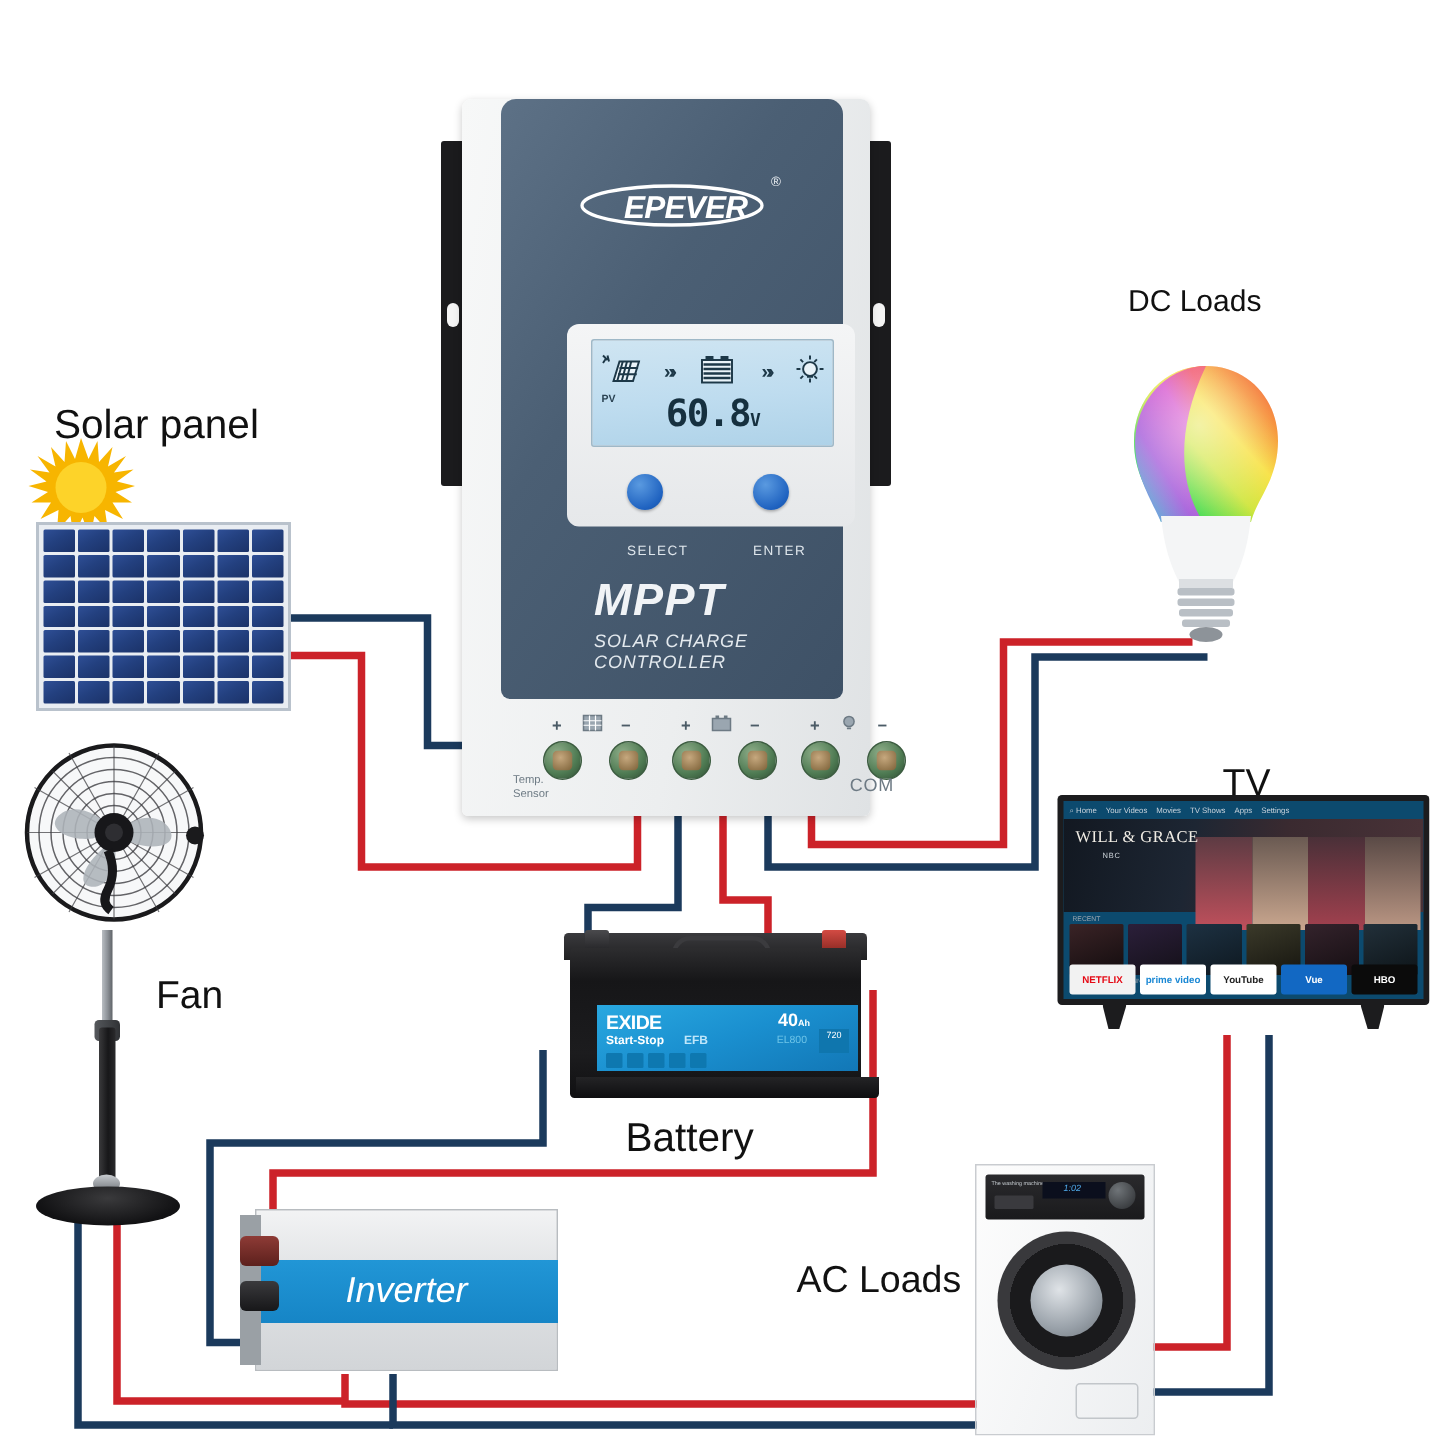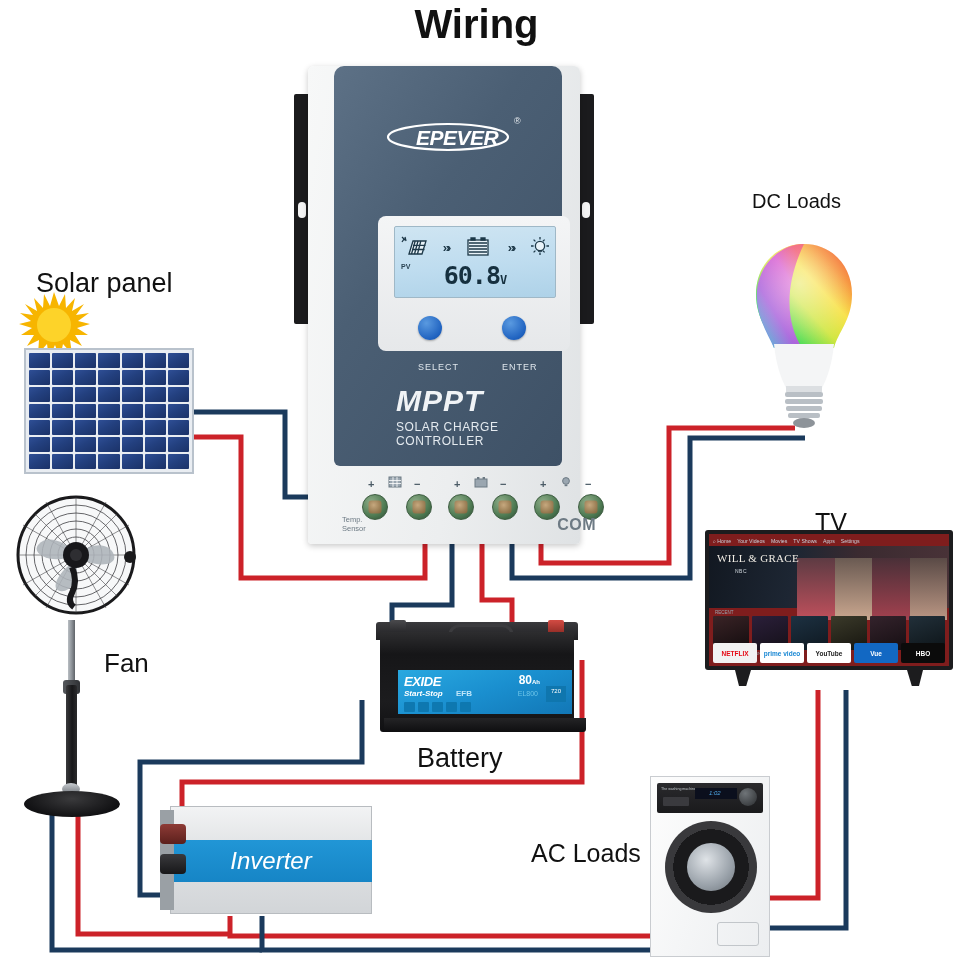--- a/index.html
+++ b/index.html
@@ -103,44 +103,44 @@
   }
   #ctrl .btnlbl.sel{left:84px;}
   #ctrl .btnlbl.ent{left:168px;}
 
   #ctrl .mppt{
     position:absolute;left:62px;top:318px;color:#f0f3f6;
     font-size:30px;font-style:italic;font-weight:bold;letter-spacing:1px;
   }
   #ctrl .scc{
     position:absolute;left:62px;top:354px;color:#e4eaef;
-    font-size:12px;letter-spacing:.6px;
+    font-size:12px;font-style:italic;letter-spacing:.6px;
   }
 
   #terms{position:absolute;left:30px;top:406px;width:250px;height:70px;}
   #terms .tm{position:absolute;top:22px;width:26px;height:26px;border-radius:50%;
     background:radial-gradient(circle at 35% 30%,#8fae8a,#4e7a52 60%,#2e4c33);
     border:1px solid #3c5c40;box-sizing:border-box;}
   #terms .tm .inner{
     position:absolute;left:50%;top:50%;transform:translate(-50%,-50%);
     width:13px;height:13px;border-radius:3px;
     background:radial-gradient(circle at 40% 35%,#c6a87e,#7d6239);
   }
   #terms .sgn{position:absolute;top:6px;font-size:11px;color:#4b5b66;font-weight:bold;}
   #terms .ic{position:absolute;top:4px;width:14px;height:12px;}
   #terms .tsens{position:absolute;left:4px;top:44px;font-size:7.5px;color:#6d7a84;line-height:1.15;}
-  #terms .com{position:absolute;right:-8px;top:44px;font-size:16px;color:#6d7a84;font-weight:bold;letter-spacing:.5px;}
+  #terms .com{position:absolute;right:-8px;top:44px;font-size:12px;color:#6d7a84;font-weight:normal;letter-spacing:.5px;}
 
   
   #bulb{position:absolute;left:752px;top:240px;width:104px;height:190px;}
 
   
   #tv{position:absolute;left:705px;top:530px;width:248px;height:160px;}
   #tv .bezel{position:absolute;left:0;top:0;width:248px;height:140px;background:#1c1c1e;border-radius:3px;padding:4px;box-sizing:border-box;}
-  #tv .screen{position:absolute;left:4px;top:4px;right:4px;bottom:4px;background:#7f1d1d;overflow:hidden;}
+  #tv .screen{position:absolute;left:4px;top:4px;right:4px;bottom:4px;background:#0c4a6e;overflow:hidden;}
   #tv .nav{position:absolute;left:4px;top:2px;right:2px;height:10px;display:flex;gap:6px;align-items:center;
     font-size:5.2px;color:#c9d3dc;white-space:nowrap;}
   #tv .hero{position:absolute;left:0;top:12px;right:0;height:62px;
     background:linear-gradient(100deg,#121821 0%,#1d2633 35%,#3a2a30 60%,#4a3338 100%);}
   #tv .wg{position:absolute;left:8px;top:18px;font-family:"Liberation Serif",serif;
     font-size:11px;color:#f0ece4;letter-spacing:.3px;}
   #tv .nbc{position:absolute;left:26px;top:34px;font-size:5px;color:#cfd6dc;letter-spacing:.5px;}
   #tv .faces{position:absolute;right:2px;top:12px;width:150px;height:62px;display:flex;}
   #tv .faces i{flex:1;display:block;}
   #tv .recent{position:absolute;left:6px;top:76px;font-size:4.5px;color:#97a3ad;}
@@ -160,22 +160,22 @@
     background:linear-gradient(180deg,#2d2d2f 0%,#161618 22%,#1c1c1e 70%,#101012 100%);border-radius:3px;}
   #batt .top{position:absolute;left:4px;top:4px;width:202px;height:18px;
     background:linear-gradient(180deg,#3a3a3d,#202022);border-radius:3px 3px 0 0;}
   #batt .handle{position:absolute;left:72px;top:2px;width:66px;height:12px;
     border:3px solid #3b3b3e;border-bottom:none;border-radius:14px 14px 0 0;box-sizing:border-box;}
   #batt .post{position:absolute;top:-2px;width:16px;height:14px;border-radius:2px;}
   #batt .post.neg{left:14px;background:linear-gradient(180deg,#4a4a4d,#242427);}
   #batt .post.pos{right:14px;background:linear-gradient(180deg,#d34b43,#8e2a24);}
   #batt .label{position:absolute;left:18px;top:38px;width:174px;height:44px;
     background:linear-gradient(160deg,#29a8e0 0%,#1a8fcf 50%,#1277b6 100%);}
-  #batt .brand{position:absolute;left:6px;top:4px;font-size:13px;font-weight:bold;font-style:italic;color:#fff;letter-spacing:-.4px;}
-  #batt .ss{position:absolute;left:6px;top:19px;font-size:8px;font-weight:bold;color:#fff;font-style:italic;}
+  #batt .brand{position:absolute;left:6px;top:4px;font-size:13px;font-weight:bold;color:#fff;letter-spacing:-.4px;}
+  #batt .ss{position:absolute;left:6px;top:19px;font-size:8px;font-weight:bold;color:#fff;}
   #batt .efb{position:absolute;left:58px;top:19px;font-size:8px;font-weight:bold;color:#bfe6fa;}
   #batt .ah{position:absolute;right:32px;top:3px;font-size:12px;font-weight:bold;color:#fff;}
   #batt .ah small{font-size:6px;}
   #batt .model{position:absolute;right:34px;top:20px;font-size:7px;color:#6cc4e8;}
   #batt .amp{position:absolute;right:6px;top:16px;width:20px;height:16px;background:#0f76ae;
     color:#fff;font-size:6px;text-align:center;line-height:8px;padding-top:1px;box-sizing:border-box;}
   #batt .icons{position:absolute;left:6px;bottom:2px;display:flex;gap:3px;}
   #batt .icons i{width:11px;height:10px;background:#0e78b0;display:block;border-radius:1px;}
   #batt .base{position:absolute;left:4px;bottom:0;width:202px;height:14px;
     background:linear-gradient(180deg,#242426,#0e0e10);border-radius:0 0 3px 3px;}
@@ -260,21 +260,20 @@
       <path d="M818 690 V898 H700" stroke="#cc2229"></path>
 
       <path d="M846 690 V928 H700" stroke="#1b3a5c"></path>
 
       <path d="M78 812 V934 H230" stroke="#cc2229"></path>
 
       <path d="M52 812 V950 H262" stroke="#1b3a5c"></path>
     </g>
   </svg>
 
-  <div class="lbl" id="title">Wiring</div>
 
   <div id="solar">
     <svg id="sun" viewBox="0 0 72 72">
       <g fill="#f7b500">
         <path d="M36 2 L41 16 L47 4 L48 18 L57 8 L54 21 L66 14 L58 25 L71 23 L60 31 L72 34 L59 38 L70 45 L57 45 L64 56 L52 50 L54 64 L45 54 L42 68 L37 55 L31 68 L29 54 L20 64 L21 50 L9 56 L16 45 L3 45 L14 38 L1 34 L13 31 L2 23 L15 25 L7 14 L19 21 L16 8 L25 18 L26 4 L32 16 Z"></path>
       </g>
       <circle cx="36" cy="35" r="17" fill="#fdd329"></circle>
     </svg>
     <div class="frame">
       <div class="cell"></div>
@@ -532,21 +531,21 @@
       <div class="handle"></div>
       <div class="post neg"></div>
       <div class="post pos"></div>
     </div>
     <div class="body">
       <div class="label">
         <div class="brand">EXIDE</div>
         <div class="ss">Start-Stop</div>
         <div class="efb">EFB</div>
         <div class="ah">
-          <span>80</span><small>Ah</small>
+          <span>40</span><small>Ah</small>
         </div>
         <div class="model">EL800</div>
         <div class="amp">
           <span>720</span>
         </div>
         <div class="icons">
           <i></i>
             <i></i>
             <i></i>
             <i></i>

